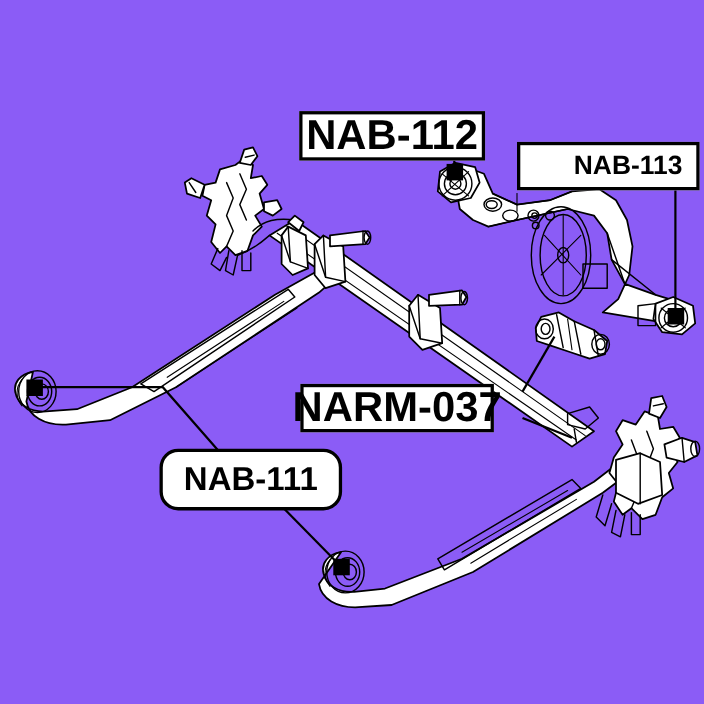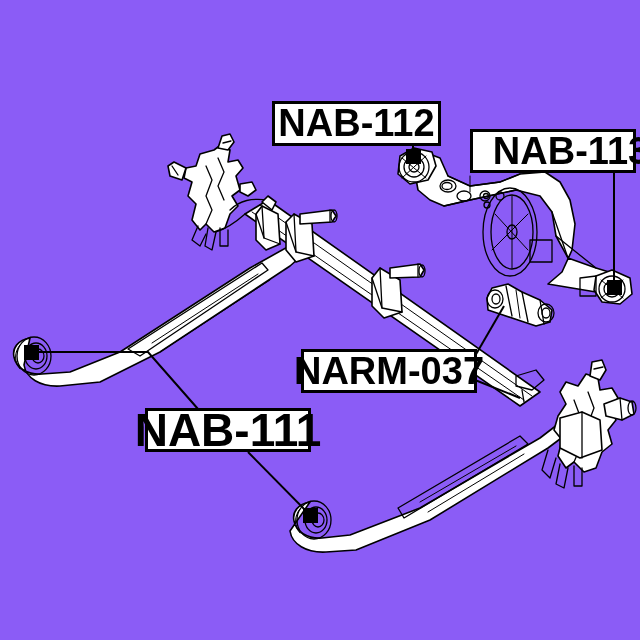--- a/index.html
+++ b/index.html
@@ -41,23 +41,23 @@
     align-items: center;
     justify-content: center;
     font-family: "Liberation Sans", sans-serif;
     font-weight: bold;
     color: #000000;
     letter-spacing: 0px;
     white-space: nowrap;
     user-select: none;
   }
   #label-nab112 { left: 272px; top: 101px; width: 169px; height: 45px; font-size: 38px; }
-  #label-nab113 { left: 470px; top: 129px; width: 166px; height: 44px; font-size: 38px; padding-left: 36px; }
-  #label-narm037 { left: 273px; top: 349px; width: 176px; height: 44px; font-size: 38px; margin-left: 28px; }
-  #label-nab111 { left: 145px; top: 408px; width: 166px; height: 44px; font-size: 46px; }
+  #label-nab113 { left: 470px; top: 129px; width: 166px; height: 44px; font-size: 24px; padding-left: 36px; }
+  #label-narm037 { left: 273px; top: 349px; width: 176px; height: 44px; font-size: 38px; }
+  #label-nab111 { left: 145px; top: 408px; width: 166px; height: 56px; font-size: 30px; border-radius: 17px; }
 </style>
 </head>
 <body>
 
 <div id="diagram-root">
 
   <svg class="sheet" viewBox="0 0 640 640" xmlns="http://www.w3.org/2000/svg">
 
     <g>
       <path class="part" d="M 30 338

